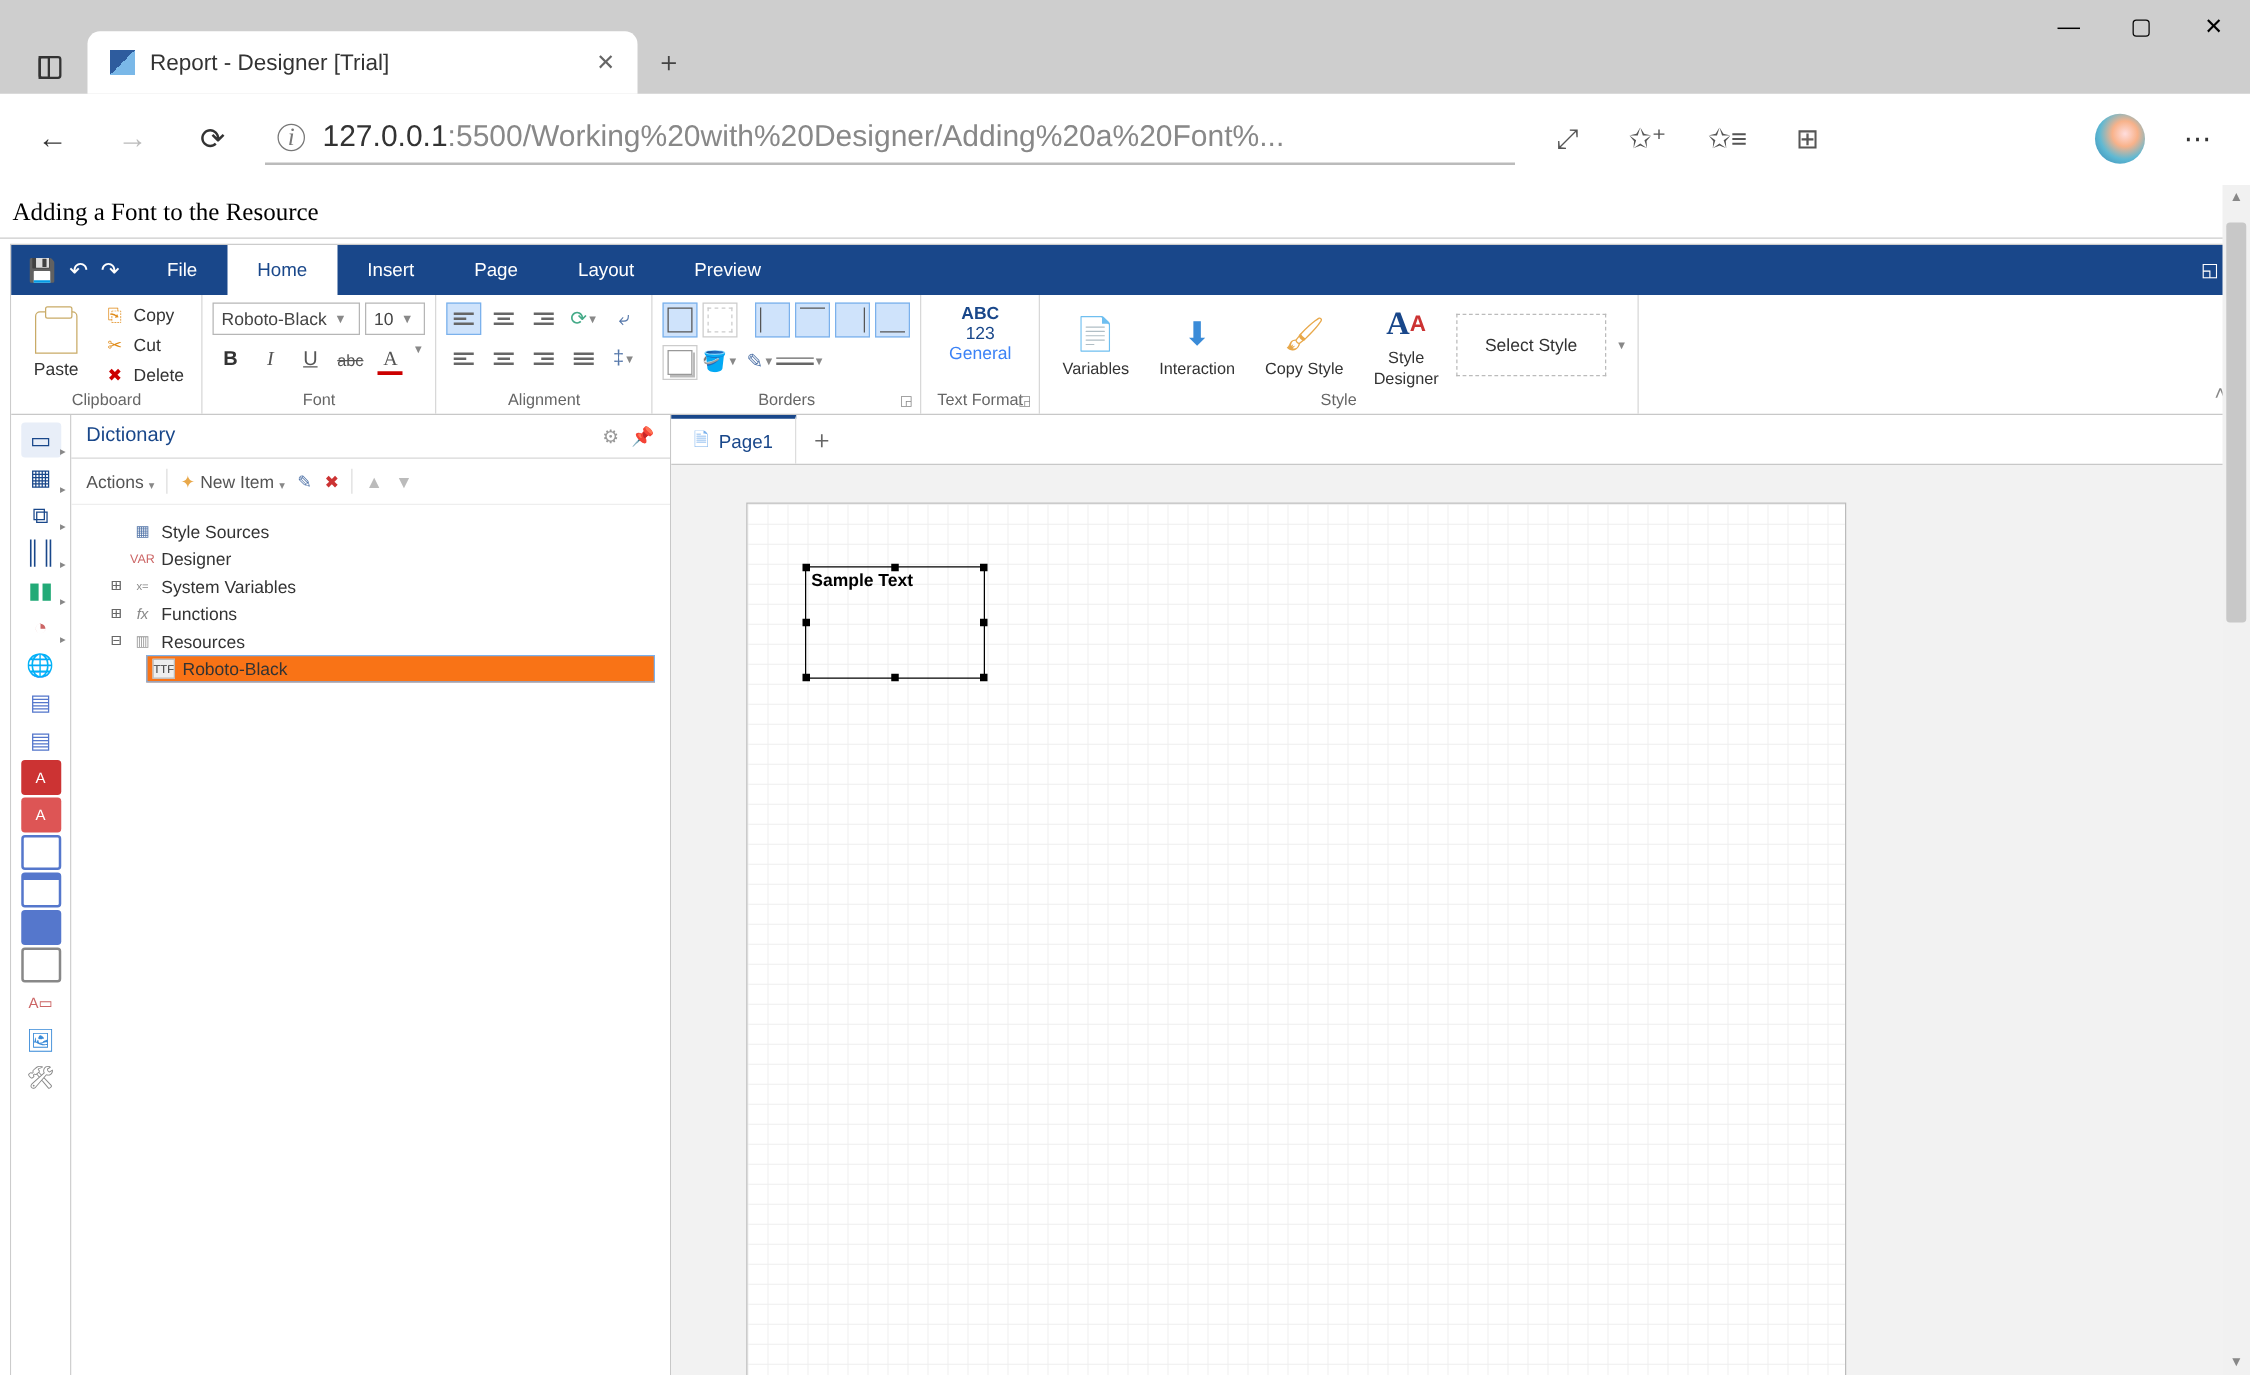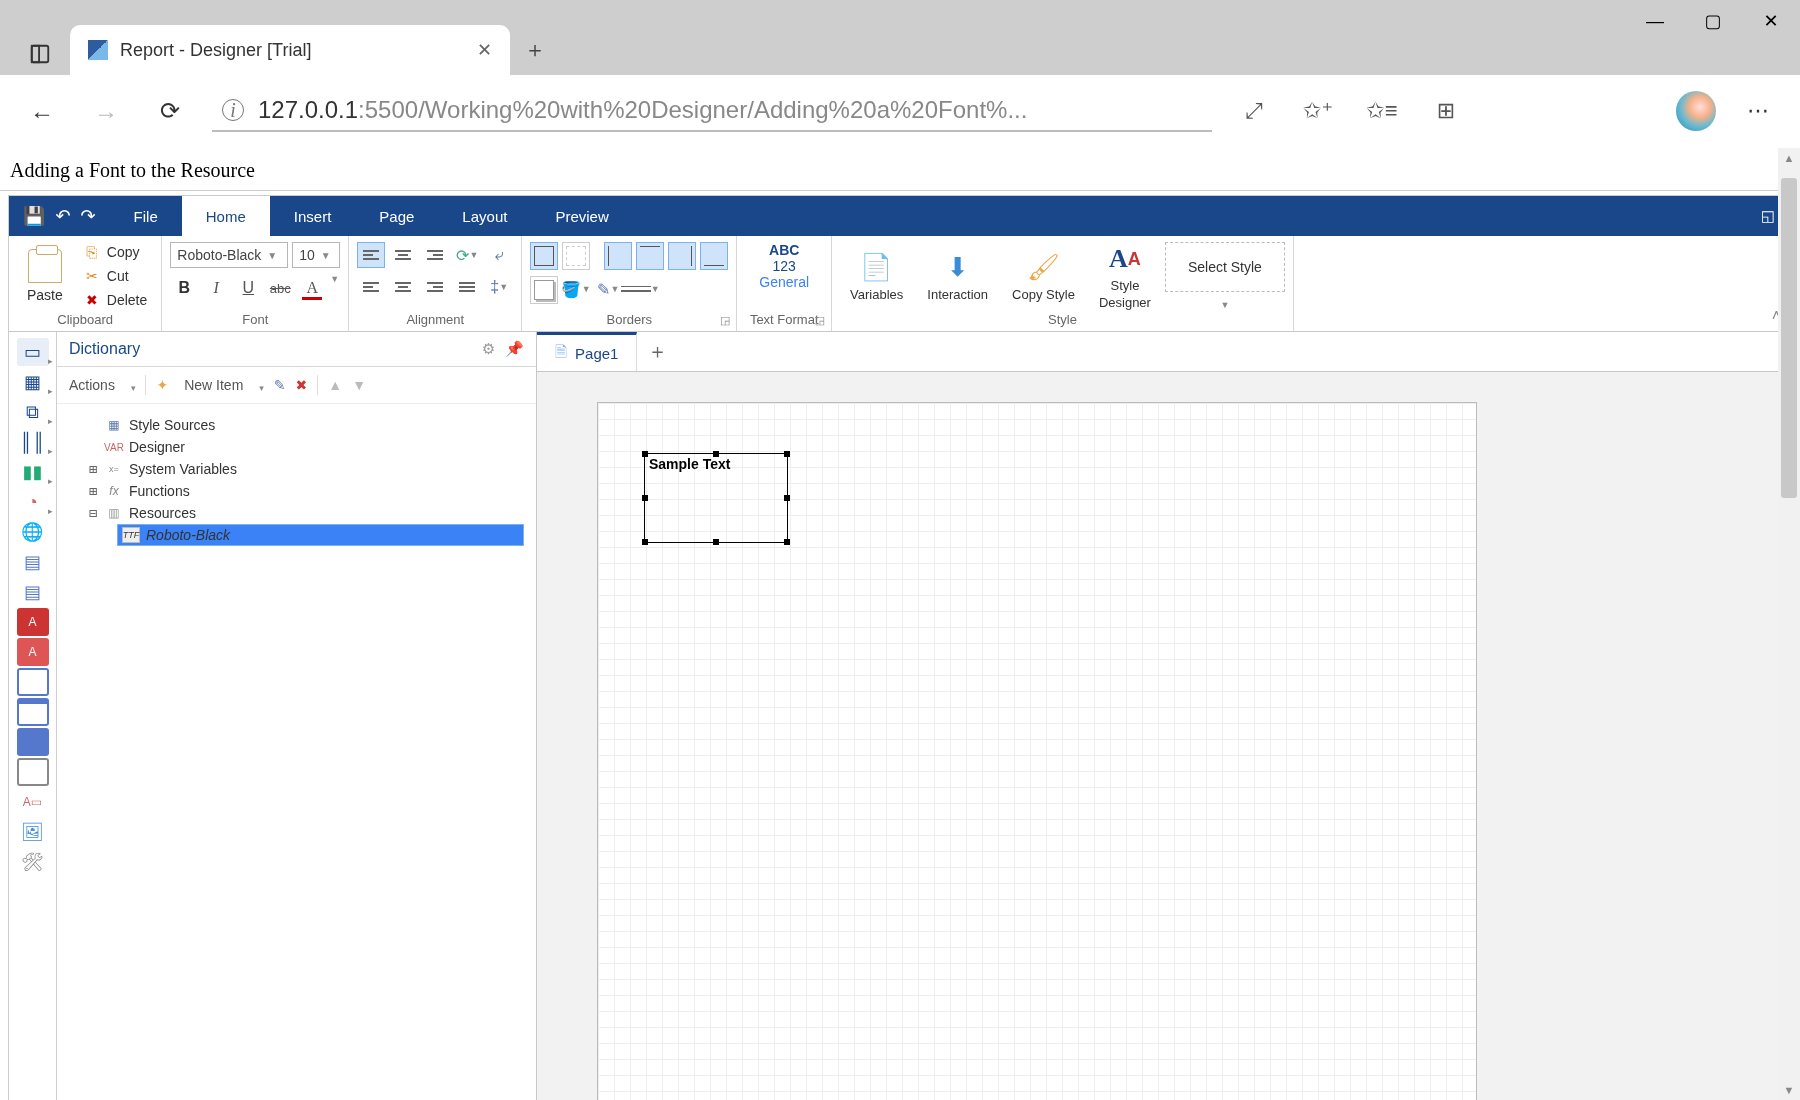--- a/index.html
+++ b/index.html
@@ -106,28 +106,28 @@
 .left-strip { width:48px; background:#fff; border-right:1px solid #d0d0d0; display:flex; flex-direction:column; align-items:center; padding-top:6px; gap:2px; }
 .strip-icon { width:32px; height:28px; display:flex; align-items:center; justify-content:center; cursor:pointer; color:#19478a; font-size:18px; border-radius:3px; position:relative; }
 .strip-icon.sel { background:#e8eef8; }
 .strip-icon .arrow { position:absolute; right:-4px; bottom:0; font-size:9px; color:#888; }
 
 .dict-panel { width:480px; border-right:1px solid #c8c8c8; display:flex; flex-direction:column; }
 .dict-header { display:flex; align-items:center; padding:8px 12px; border-bottom:1px solid #d8d8d8; }
 .dict-title { color:#19478a; font-size:16px; font-weight:500; flex:1; }
 .dict-hicon { color:#999; margin-left:10px; cursor:pointer; font-size:15px; }
 .dict-toolbar { display:flex; align-items:center; gap:10px; padding:8px 12px; border-bottom:1px solid #eee; font-size:14px; color:#555; }
-.dict-tb-btn { display:flex; align-items:flex-end; gap:16px; cursor:pointer; }
+.dict-tb-btn { display:flex; align-items:flex-end; gap:4px; cursor:pointer; }
 .dict-tb-sep { width:1px; height:20px; background:#ddd; }
 .tree { padding:10px 12px; font-size:14px; color:#333; }
 .tree-node { display:flex; align-items:center; gap:6px; padding:3px 0 3px 18px; cursor:pointer; }
 .tree-exp { width:12px; text-align:center; color:#666; font-family:monospace; }
 .tree-ico { width:18px; height:16px; display:inline-flex; align-items:center; justify-content:center; font-size:12px; }
 .tree-child { margin-left:48px; display:flex; align-items:center; gap:6px; padding:2px 4px; }
-.tree-child.sel { background:#3b82f6; border:1px solid #7bb1ec;font-style:italic; }
+.tree-child.sel { background:#f97316; border:1px solid #7bb1ec; }
 
 .canvas-area { flex:1; display:flex; flex-direction:column; }
 .page-tabs { height:40px; border-bottom:1px solid #c8c8c8; display:flex; align-items:stretch; background:#fff; }
 .page-tab { display:flex; align-items:center; gap:8px; padding:0 18px; border-right:1px solid #ddd; border-top:3px solid #19478a; color:#19478a; font-size:15px; cursor:pointer; }
 .page-tab .pg-ico { color:#7bb1ec; }
 .add-page { width:40px; display:flex; align-items:center; justify-content:center; color:#666; font-size:20px; cursor:pointer; }
 
 .canvas-scroll { flex:1; background:#f2f2f2; overflow:auto; position:relative; padding:30px 0 0 60px; }
 .page-sheet { width:880px; height:1100px; background:#fff; border:1px solid #bbb;
   background-image: linear-gradient(#eee 1px, transparent 1px), linear-gradient(90deg, #eee 1px, transparent 1px);
@@ -386,21 +386,21 @@
           </div>
         <div class="style-big">
             <span class="st-icon" style="color:#e8a84a;">🖌</span>
             <span>Copy Style</span>
           </div>
         <div class="style-big">
             <span class="st-icon" style="color:#19478a; font-weight:bold; font-family:serif;">A<span style="color:#c33;font-size:18px;">A</span></span>
             <span>Style</span>
             <span>Designer</span>
           </div>
-        <div style="display:flex;flex-direction:column;align-items:center;gap:8px;">
+        <div style="display:flex;flex-direction:row;align-items:center;gap:8px;">
           <div class="select-style">Select Style</div>
           <span class="caret-down">▼</span>
         </div>
       </div>
       <div class="ribbon-group-label">Style</div>
     </div>
 
     <div style="flex:1; position:relative;">
       <span style="position:absolute; right:10px; bottom:6px; color:#888; cursor:pointer;">˄</span>
     </div>

